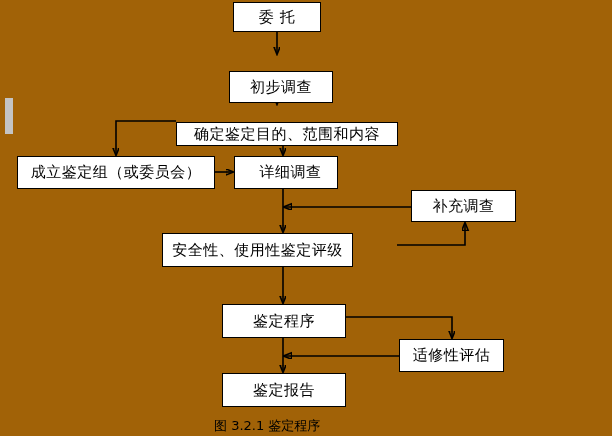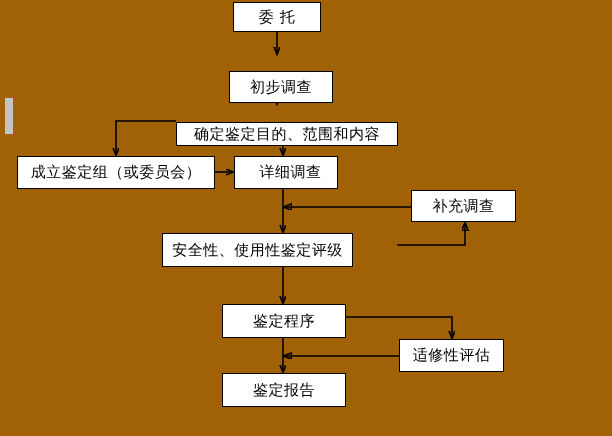--- a/index.html
+++ b/index.html
@@ -133,14 +133,15 @@
   </div>
 
   <div class="node" style="left:399px; top:339px; width:105px; height:33px;text-align:right;">
     <span class="node-label">适修性评估</span>
   </div>
 
   <div class="node" style="left:222px; top:373px; width:124px; height:34px;">
     <span class="node-label">鉴定报告</span>
   </div>
 
+  <div class="caption" style="left:214px; top:417px;">图 3.2.1   鉴定程序</div>
 
 </div>
 
 </body></html>

